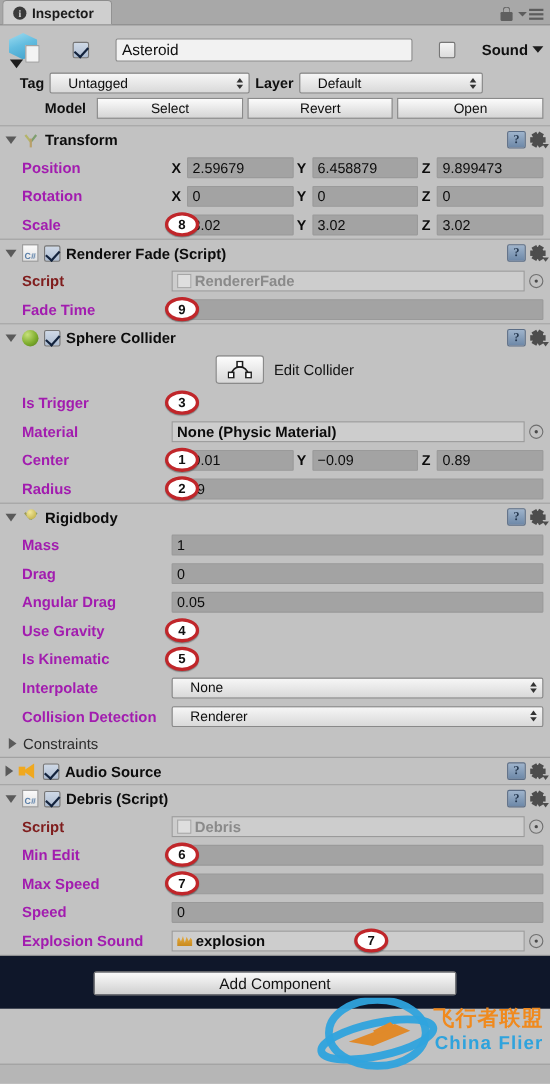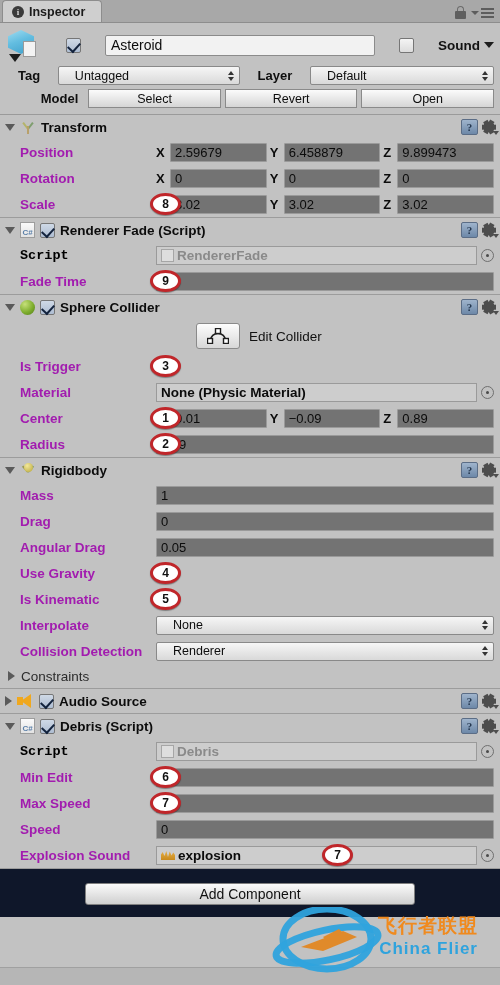--- a/index.html
+++ b/index.html
@@ -65,21 +65,21 @@
     content:""; position:absolute; left:3px; top:1px; width:6px; height:10px;
     border:solid #13233d; border-width:0 2.6px 2.6px 0; transform:rotate(42deg);
   }
   .name-field{
     flex:1; height:21px; background:#f2f2f2; border:1px solid #8b8b8b; border-radius:2px;
     display:flex; align-items:center; padding:0 5px; font-size:14px; color:#0d0d0d;
   }
   .static-wrap{ display:flex; align-items:center; gap:4px; font-size:13.5px; font-weight:700; color:#111; }
   .static-wrap .tri{ width:0;height:0;border-left:5px solid transparent;border-right:5px solid transparent;border-top:6px solid #1d1d1d; }
 
-  .go-row2{ display:flex; align-items:center; gap:5px; margin-top:4px; padding-left:12px;justify-content:space-between; }
+  .go-row2{ display:flex; align-items:center; gap:5px; margin-top:4px; padding-left:12px; }
   .lbl{ font-size:13px; font-weight:700; color:#0f0f0f; }
   .dd{
     height:19px; background:linear-gradient(#f6f6f6,#d9d9d9); border:1px solid #898989; border-radius:2px;
     display:flex; align-items:center; padding:0 16px; font-size:12.5px; color:#0d0d0d; position:relative;
   }
   .dd .arrows{ position:absolute; right:5px; top:50%; transform:translateY(-50%); display:flex; flex-direction:column; gap:2px; }
   .dd .arrows i{ display:block; width:0;height:0;border-left:3.5px solid transparent;border-right:3.5px solid transparent; }
   .dd .arrows i:first-child{ border-bottom:4px solid #333; }
   .dd .arrows i:last-child{ border-top:4px solid #333; }
 
@@ -128,23 +128,23 @@
     font-size:8px; color:#5a7fa8; font-weight:700; display:flex;align-items:flex-end;justify-content:center; line-height:1;
   }
   .ic-sphere{ width:15px;height:15px;border-radius:50%;background:radial-gradient(circle at 33% 28%,#c6e07a,#7fae2e 55%,#4f7a17); }
   .ic-speaker{ position:relative; width:17px; height:14px; }
   .ic-speaker .sq{ position:absolute; left:0; top:3px; width:6px;height:8px;background:#f0a81e; }
   .ic-speaker .cone{ position:absolute; left:4px; top:0; width:0;height:0;border-top:7px solid transparent;border-bottom:7px solid transparent;border-right:10px solid #f0a81e; }
 
   
   .prow{ display:flex; align-items:center; height:26px; padding:0 6px 0 0; }
   .pname{ width:156px; padding-left:20px; font-size:13.5px; font-weight:700; color:#a21caf; flex:none; position:relative; }
-  .pname.dim{ color:#000000;font-family:Liberation Mono, monospace; }
+  .pname.dim{ color:#7f1d1d; }
   .field{
-    flex:1; height:19px; background:#737373; border:1px solid #9a9a9a; border-radius:1px;
+    flex:1; height:19px; background:#a3a3a3; border:1px solid #9a9a9a; border-radius:1px;
     display:flex; align-items:center; padding:0 4px; font-size:13px; color:#0b0b0b; overflow:hidden; white-space:nowrap;
   }
   .vec{ flex:1; display:flex; align-items:center; gap:3px; }
   .vec .ax{ font-size:13px; font-weight:700; color:#0c0c0c; width:11px; text-align:left; flex:none; }
   .vec .field{ flex:1; min-width:0; }
   .objfield{
     flex:1; height:19px; background:#cdcdcd; border:1px solid #9a9a9a;
     display:flex; align-items:center; gap:3px; padding:0 4px; font-size:13.5px; font-weight:700; color:#0b0b0b; overflow:hidden; white-space:nowrap;
   }
   .objfield.dim{ color:#8a8a8a; font-weight:700; }
@@ -176,21 +176,21 @@
 
   
   .addcomp-area{ padding:14px 0 12px 0; display:flex; justify-content:center; background:#0f172a; }
   .addcomp{
     width:330px; height:22px; background:linear-gradient(#fbfbfb,#cfcfcf); border:1px solid #7f7f7f; border-radius:3px;
     display:flex; align-items:center; justify-content:center; font-size:14px; color:#111;
   }
   .bottombar{ position:absolute; left:0; right:0; bottom:0; height:18px; background:#b6b6b6; border-top:1px solid #a0a0a0; }
 
   
-  .wm{ position:absolute; right:20px; bottom:12px; width:215px; height:66px; pointer-events:none; z-index:60;text-decoration:underline; }
+  .wm{ position:absolute; right:4px; bottom:12px; width:215px; height:66px; pointer-events:none; z-index:60;text-decoration:underline; }
   .wm-text1{ position:absolute; right:2px; top:6px; font-size:19px; font-weight:700; color:#f08a1e; letter-spacing:1px; }
   .wm-text2{ position:absolute; right:2px; top:32px; font-size:17px; font-weight:700; color:#2fa3dd; letter-spacing:1px; }
 </style>
 </head>
 <body>
 
 <div id="app">
 
   <div class="tabbar">
     <div class="tab">
@@ -231,21 +231,21 @@
     <div class="go-row2">
       <span class="lbl">Tag</span>
       <span class="dd" style="width:182px">
         <span>Untagged</span>
         <span class="arrows">
             <i></i>
             <i></i>
           </span>
       </span>
       <span class="lbl">Layer</span>
-      <span class="dd" style="width:184px">
+      <span class="dd" style="width:167px">
         <span>Default</span>
         <span class="arrows">
             <i></i>
             <i></i>
           </span>
       </span>
     </div>
     <div class="go-row3">
       <span class="lbl" style="width:74px;text-align:right;padding-right:6px">Model</span>
       <span class="btn" style="width:136px">Select</span>

